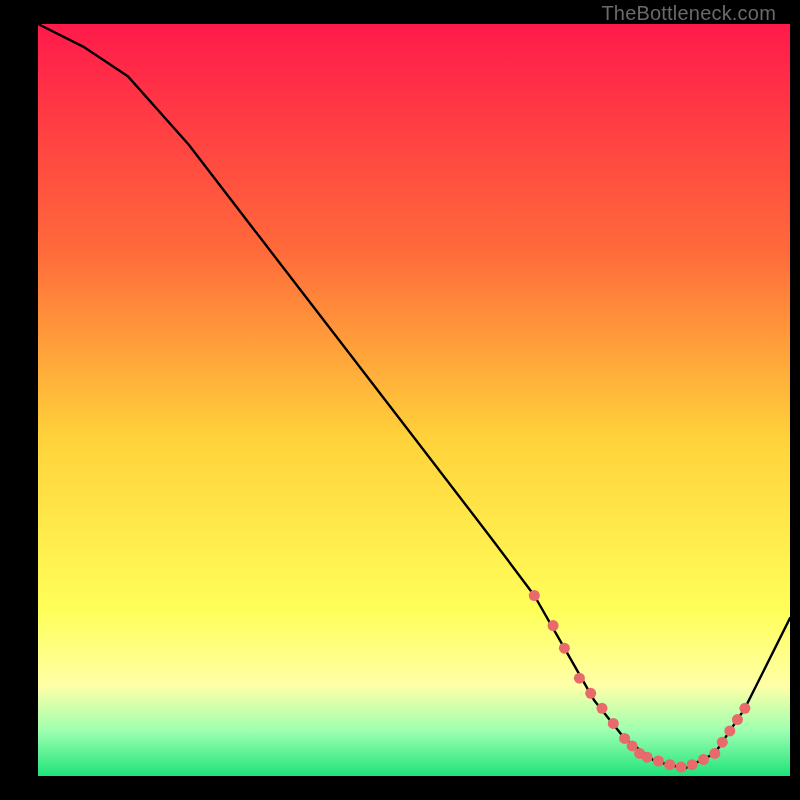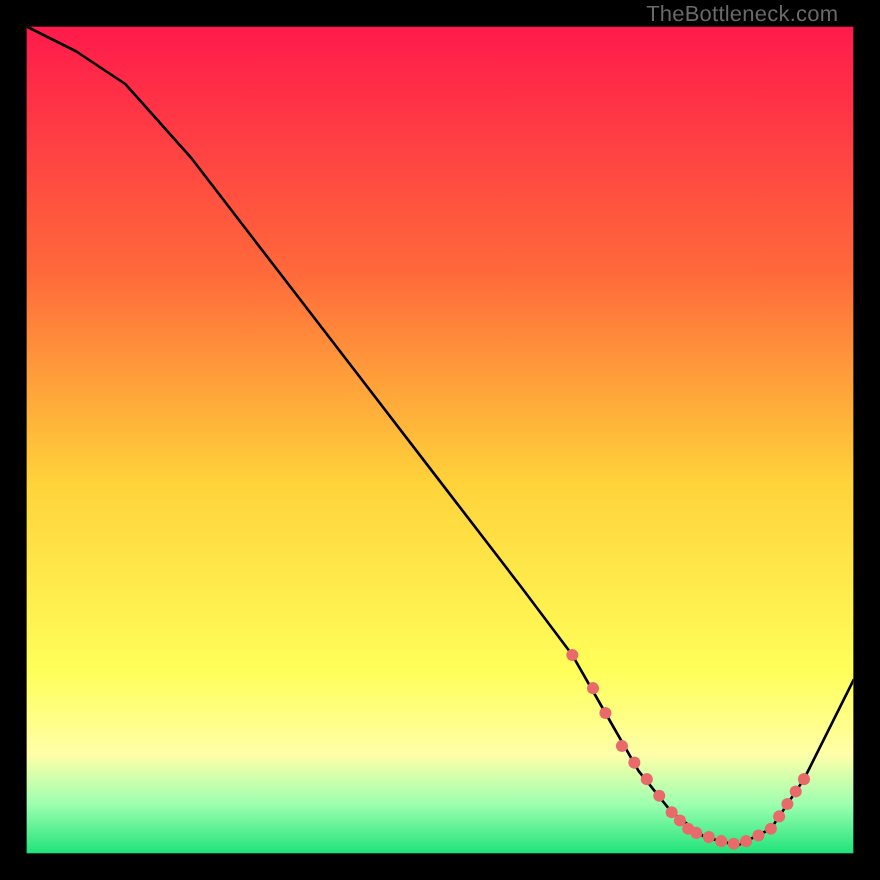--- a/index.html
+++ b/index.html
@@ -8,20 +8,21 @@
     width: 800px;
     height: 800px;
     background: #000;
     overflow: hidden;
   }
   .frame {
     position: relative;
     width: 772px;
     height: 800px;
     background: #000;
+    margin-left: 14px;
   }
   .watermark {
     position: absolute;
     top: 2px;
     right: 10px;
     font-family: Arial, Helvetica, sans-serif;
     font-size: 20px;
     color: #6a6a6a;
     letter-spacing: 0.2px;
     z-index: 10;

